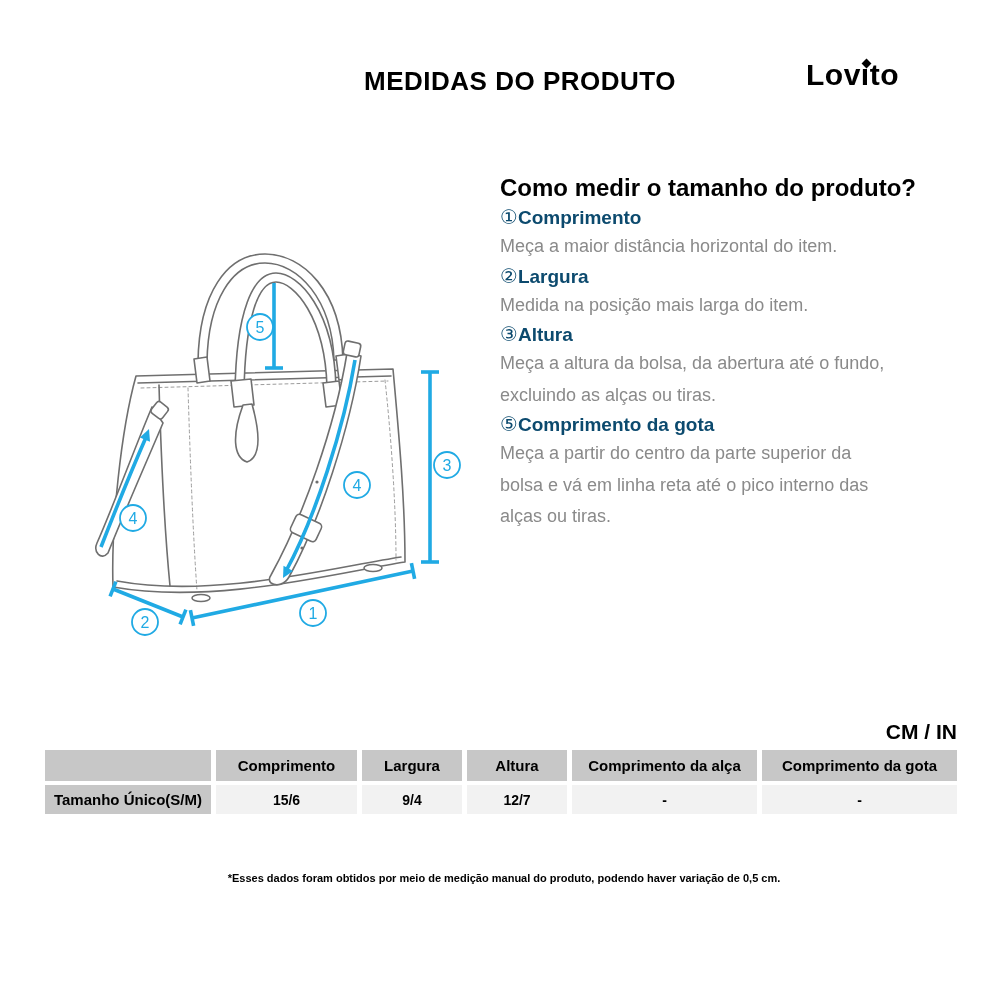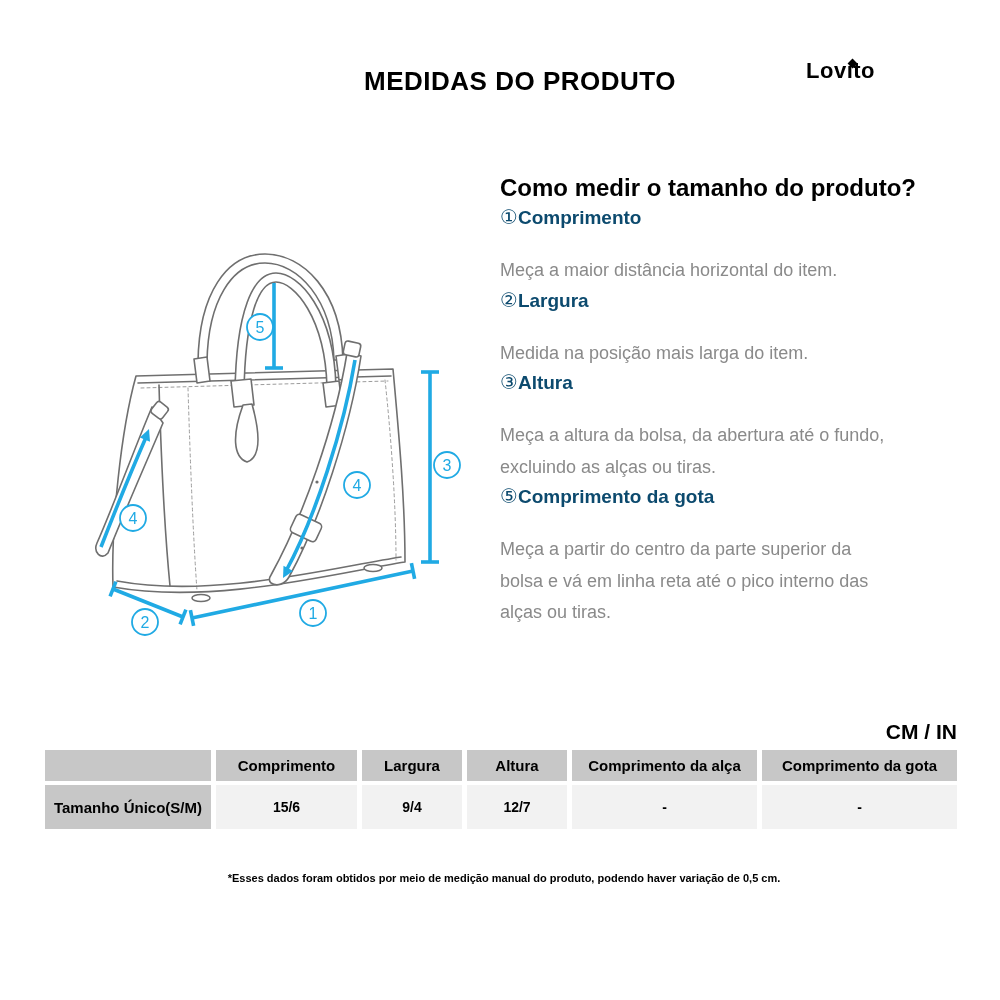--- a/index.html
+++ b/index.html
@@ -2,46 +2,46 @@
 <html><head>
 <meta charset="utf-8">
 <style>
   * { margin:0; padding:0; box-sizing:border-box; }
   html,body { background:#fff; }
   body { font-family:"Liberation Sans","DejaVu Sans",sans-serif; color:#111; }
   .page { position:relative; width:1000px; height:1000px; background:#fff; overflow:hidden; }
 
   .title { position:absolute; left:0; top:66px; width:1000px; text-align:center;
            font-size:26px; font-weight:700; letter-spacing:.5px; color:#000;padding-left:40px; }
-  .logo  { position:absolute; left:806px; top:58px; font-size:22px; font-weight:700;
+  .logo  { position:absolute; left:806px; top:58px; font-size:30px; font-weight:700;
            letter-spacing:.5px; color:#000; }
   .logo .istem { position:relative; display:inline-block; }
   .logo .istem .dot { position:absolute; left:2px; top:2px; width:7px; height:7px;
            background:#000; transform:rotate(45deg); }
 
   
   .guide { position:absolute; left:500px; top:172px; width:462px; }
   .g-head { font-size:24px; font-weight:700; line-height:32px; color:#000; }
   .g-label { font-size:19px; font-weight:700; line-height:27px; color:#0c4a6e; }
   .g-num  { font-weight:400; font-size:20px; }
   .g-desc { font-size:18px; font-weight:400; line-height:31.5px; color:#8a8a8a;
-            white-space:pre-line;margin-top:24px; }
+            white-space:pre-line; }
 
   
   .diagram { position:absolute; left:55px; top:235px; width:430px; height:430px; }
 
   
   .unit { position:absolute; left:45px; top:720px; width:912px; text-align:right;
           font-size:21px; font-weight:700; color:#000; }
   .sizetable { position:absolute; left:45px; top:750px; width:912px;
           display:grid; grid-template-columns:166px 141px 100px 100px 185px 195px;
           column-gap:5px; row-gap:4px; }
   .cell { display:flex; align-items:center; justify-content:center; text-align:center; }
   .th   { background:#c7c7c7; height:31px; font-size:15px; font-weight:700; color:#000; }
-  .td   { background:#f2f2f2; height:44px; font-size:14px; font-weight:700; color:#000; }
+  .td   { background:#f2f2f2; height:29px; font-size:14px; font-weight:700; color:#000; }
   .td.rowlabel { background:#c7c7c7; font-size:15px; }
 
   .footnote { position:absolute; left:4px; top:872px; width:1000px; text-align:center;
           font-size:11px; font-weight:700; color:#000; }
 
   svg text.badge-n { fill:#20aae4; font-size:16px; font-weight:400;
           font-family:"Liberation Sans","DejaVu Sans",sans-serif; }
 </style>
 </head>
 <body>

